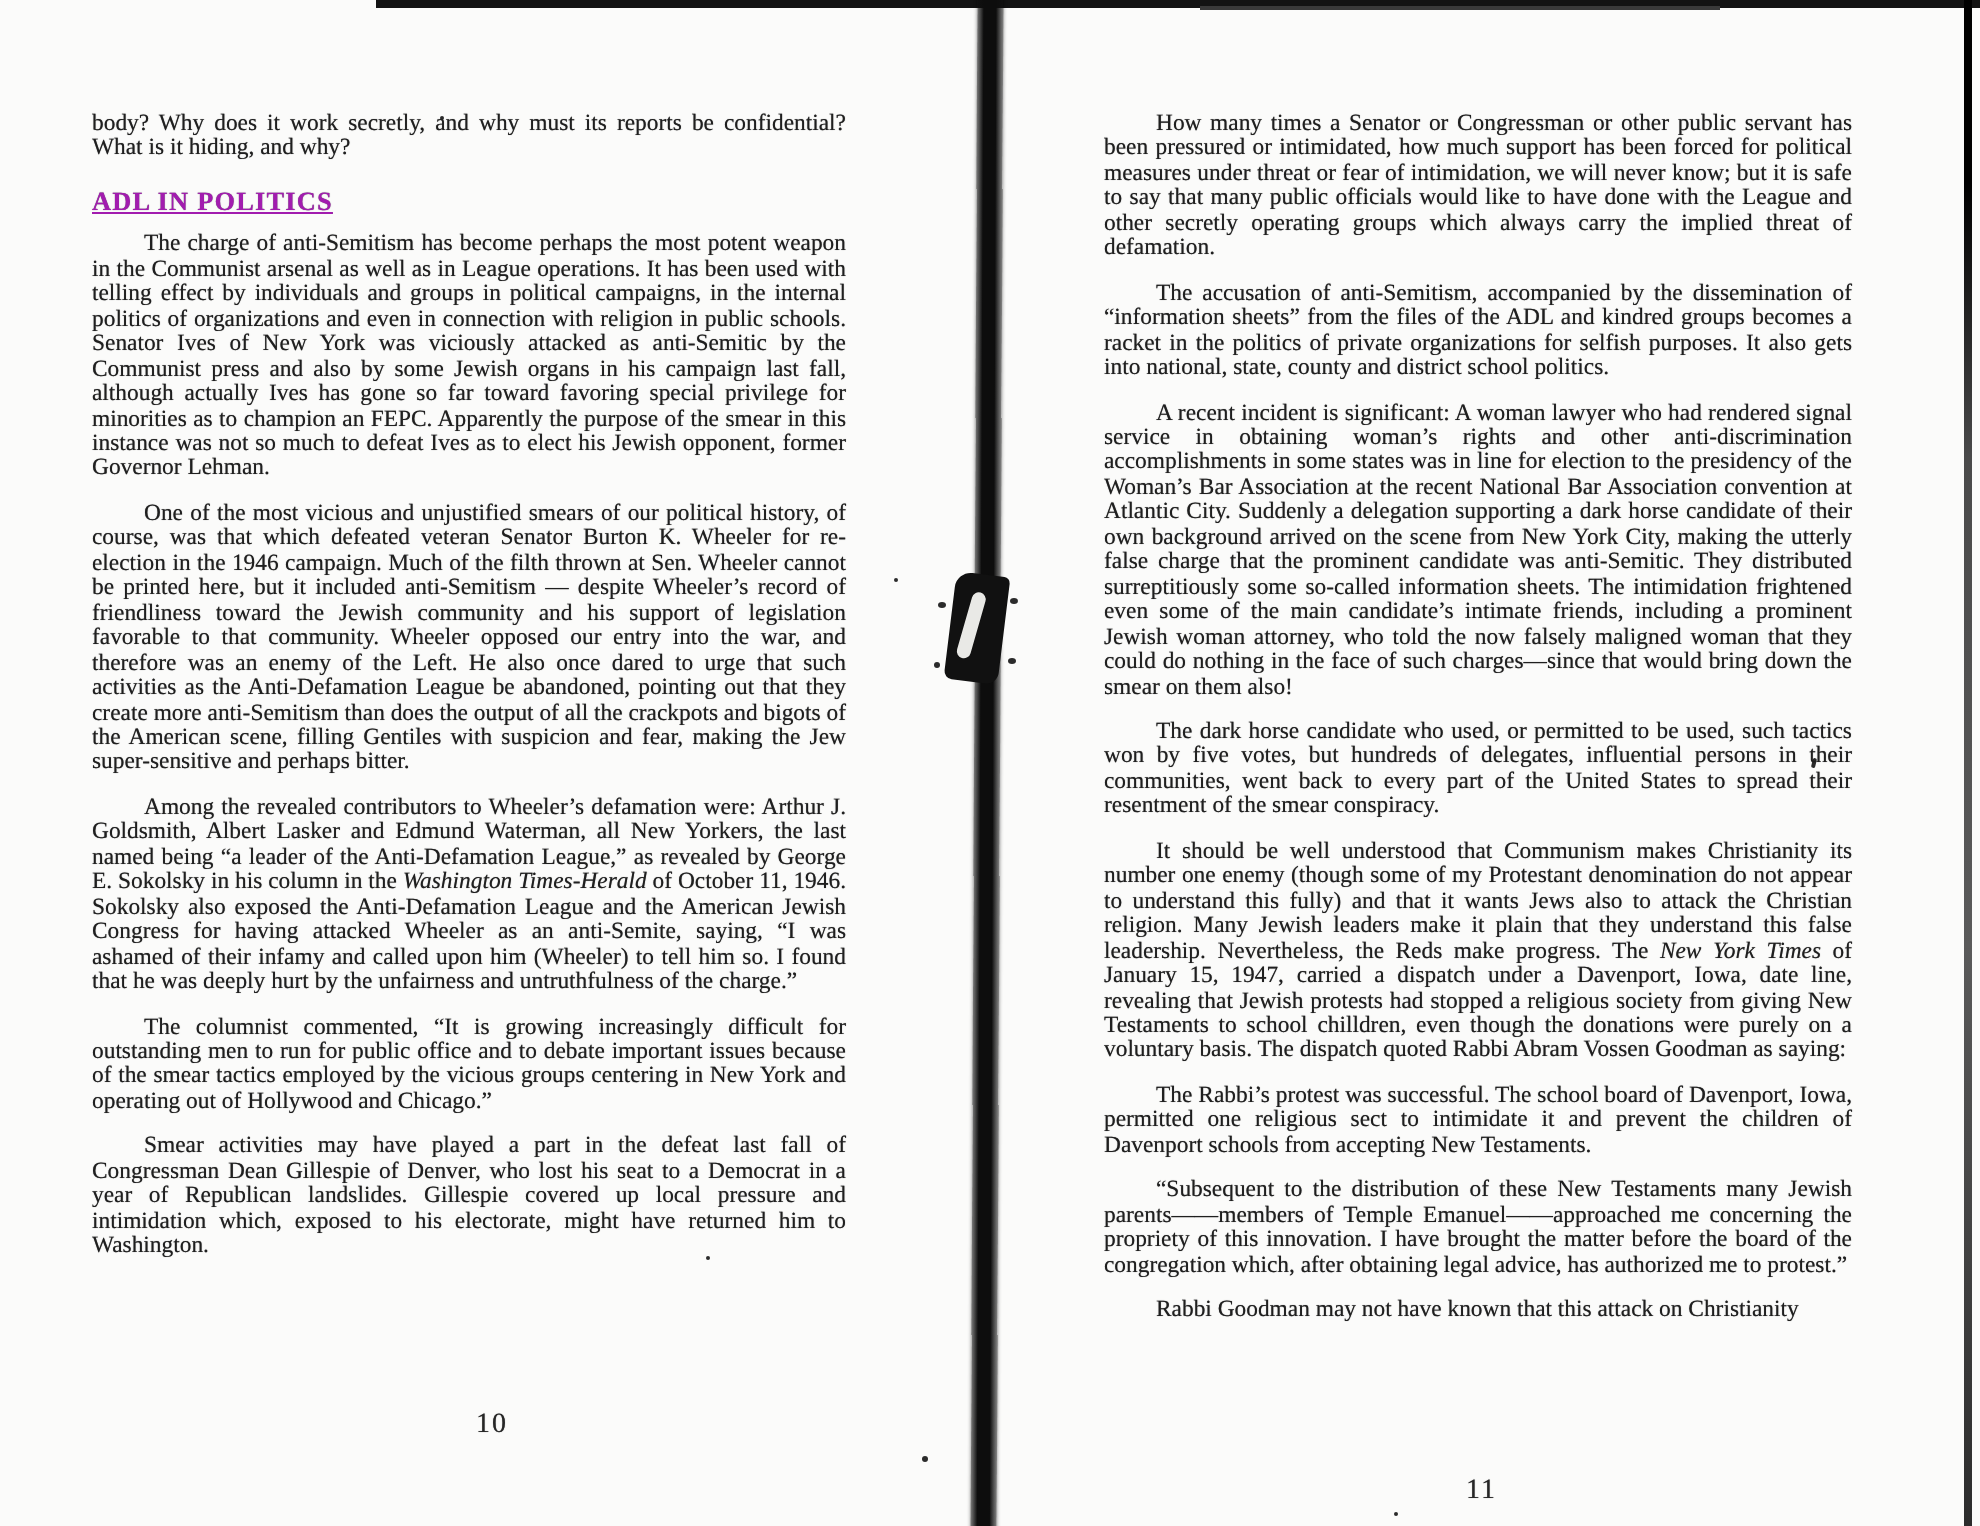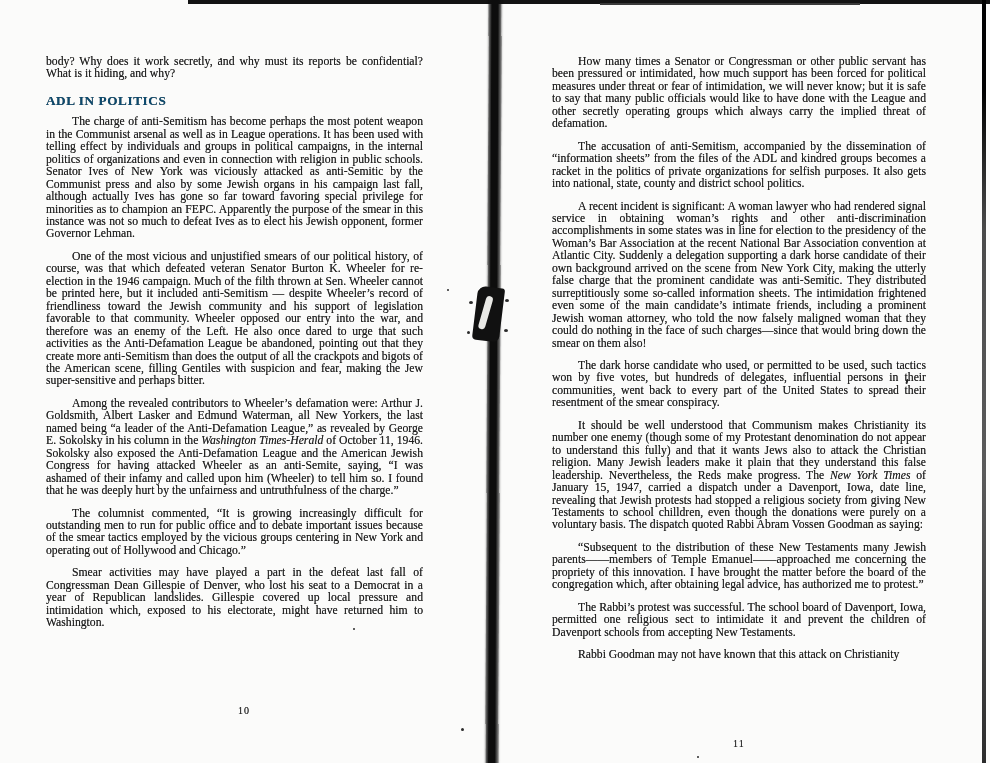--- a/index.html
+++ b/index.html
@@ -15,25 +15,25 @@
     font-size:11.7px;line-height:12.45px;
     color:#1f1f1f;text-align:justify;
     text-shadow:0 0 .4px rgba(20,20,20,.65);
   }
   .page-left{left:46px;top:56px;width:377px;height:645px;}
   .page-right{left:552px;top:56px;width:374px;height:650px;}
   .page p{margin:0 0 10px 0;text-indent:26px;}
   .page p.frag{text-indent:0;}
   .page h2{
     margin:14px 0 9px 0;
-    font-size:13.2px;letter-spacing:.6px;font-weight:bold;color:#0c4a6e;
+    font-size:13.2px;letter-spacing:.6px;font-weight:bold;color:#a21caf;text-decoration:underline;
   }
   .page i{font-style:italic;}
   .page-number{
-    position:absolute;font-size:10px;color:#262626;
+    position:absolute;font-size:14px;color:#262626;
     text-shadow:0 0 .4px rgba(20,20,20,.6);letter-spacing:1px;
   }
   .page-number.left{left:238px;top:705px;}
   .page-number.right{left:733px;top:738px;}
   
   .binding{
     position:absolute;left:487px;top:-4px;width:13px;height:775px;
     background:linear-gradient(90deg,rgba(14,14,14,.55),#0d0d0d 25%,#0d0d0d 72%,rgba(14,14,14,.5));
     transform:rotate(.25deg);
     box-shadow:0 0 2px rgba(0,0,0,.5);
@@ -97,19 +97,19 @@
     <p>Smear activities may have played a part in the defeat last fall of Congressman Dean Gillespie of Denver, who lost his seat to a Democrat in a year of Republican landslides.  Gillespie covered up local pressure and intimidation which, exposed to his electorate, might have returned him to Washington.</p>
   </div>
   <div class="page-number left">10</div>
 
   <div class="page page-right">
     <p>How many times a Senator or Congressman or other public servant has been pressured or intimidated, how much support has been forced for political measures under threat or fear of intimidation, we will never know; but it is safe to say that many public officials would like to have done with the League and other secretly operating groups which always carry the implied threat of defamation.</p>
     <p>The accusation of anti-Semitism, accompanied by the dissemination of “information sheets” from the files of the ADL and kindred groups becomes a racket in the politics of private organizations for selfish purposes. It also gets into national, state, county and district school politics.</p>
     <p>A recent incident is significant: A woman lawyer who had rendered signal service in obtaining woman’s rights and other anti-discrimination accomplishments in some states was in line for election to the presidency of the Woman’s Bar Association at the recent National Bar Association convention at Atlantic City.  Suddenly a delegation supporting a dark horse candidate of their own background arrived on the scene from New York City, making the utterly false charge that the prominent candidate was anti-Semitic.  They distributed surreptitiously some so-called information sheets.  The intimidation frightened even some of the main candidate’s intimate friends, including a prominent Jewish woman attorney, who told the now falsely maligned woman that they could do nothing in the face of such charges—since that would bring down the smear on them also!</p>
     <p>The dark horse candidate who used, or permitted to be used, such tactics won by five votes, but hundreds of delegates, influential persons in their communities, went back to every part of the United States to spread their resentment of the smear conspiracy.</p>
     <p><span>It should be well understood that Communism makes Christianity its number one enemy (though some of my Protestant denomination do not appear to understand this fully) and that it wants Jews also to attack the Christian religion.  Many Jewish leaders make it plain that they understand this false leadership.  Nevertheless, the Reds make progress.  The </span><i>New York Times</i><span> of January 15, 1947, carried a dispatch under a Davenport, Iowa, date line, revealing that Jewish protests had stopped a religious society from giving New Testaments to school chilldren, even though the donations were purely on a voluntary basis.  The dispatch quoted Rabbi Abram Vossen Goodman as saying:</span></p>
+    <p>The Rabbi’s protest was successful.  The school board of Davenport, Iowa, permitted one religious sect to intimidate it and prevent the children of Davenport schools from accepting New Testaments.</p>
     <p>“Subsequent to the distribution of these New Testaments many Jewish parents——members of Temple Emanuel——approached me concerning the propriety of this innovation.  I have brought the matter before the board of the congregation which, after obtaining legal advice, has authorized me to protest.”</p>
-    <p>The Rabbi’s protest was successful.  The school board of Davenport, Iowa, permitted one religious sect to intimidate it and prevent the children of Davenport schools from accepting New Testaments.</p>
     <p>Rabbi Goodman may not have known that this attack on Christianity</p>
   </div>
   <div class="page-number right">11</div>
 
 </div>
 
 </body></html>

